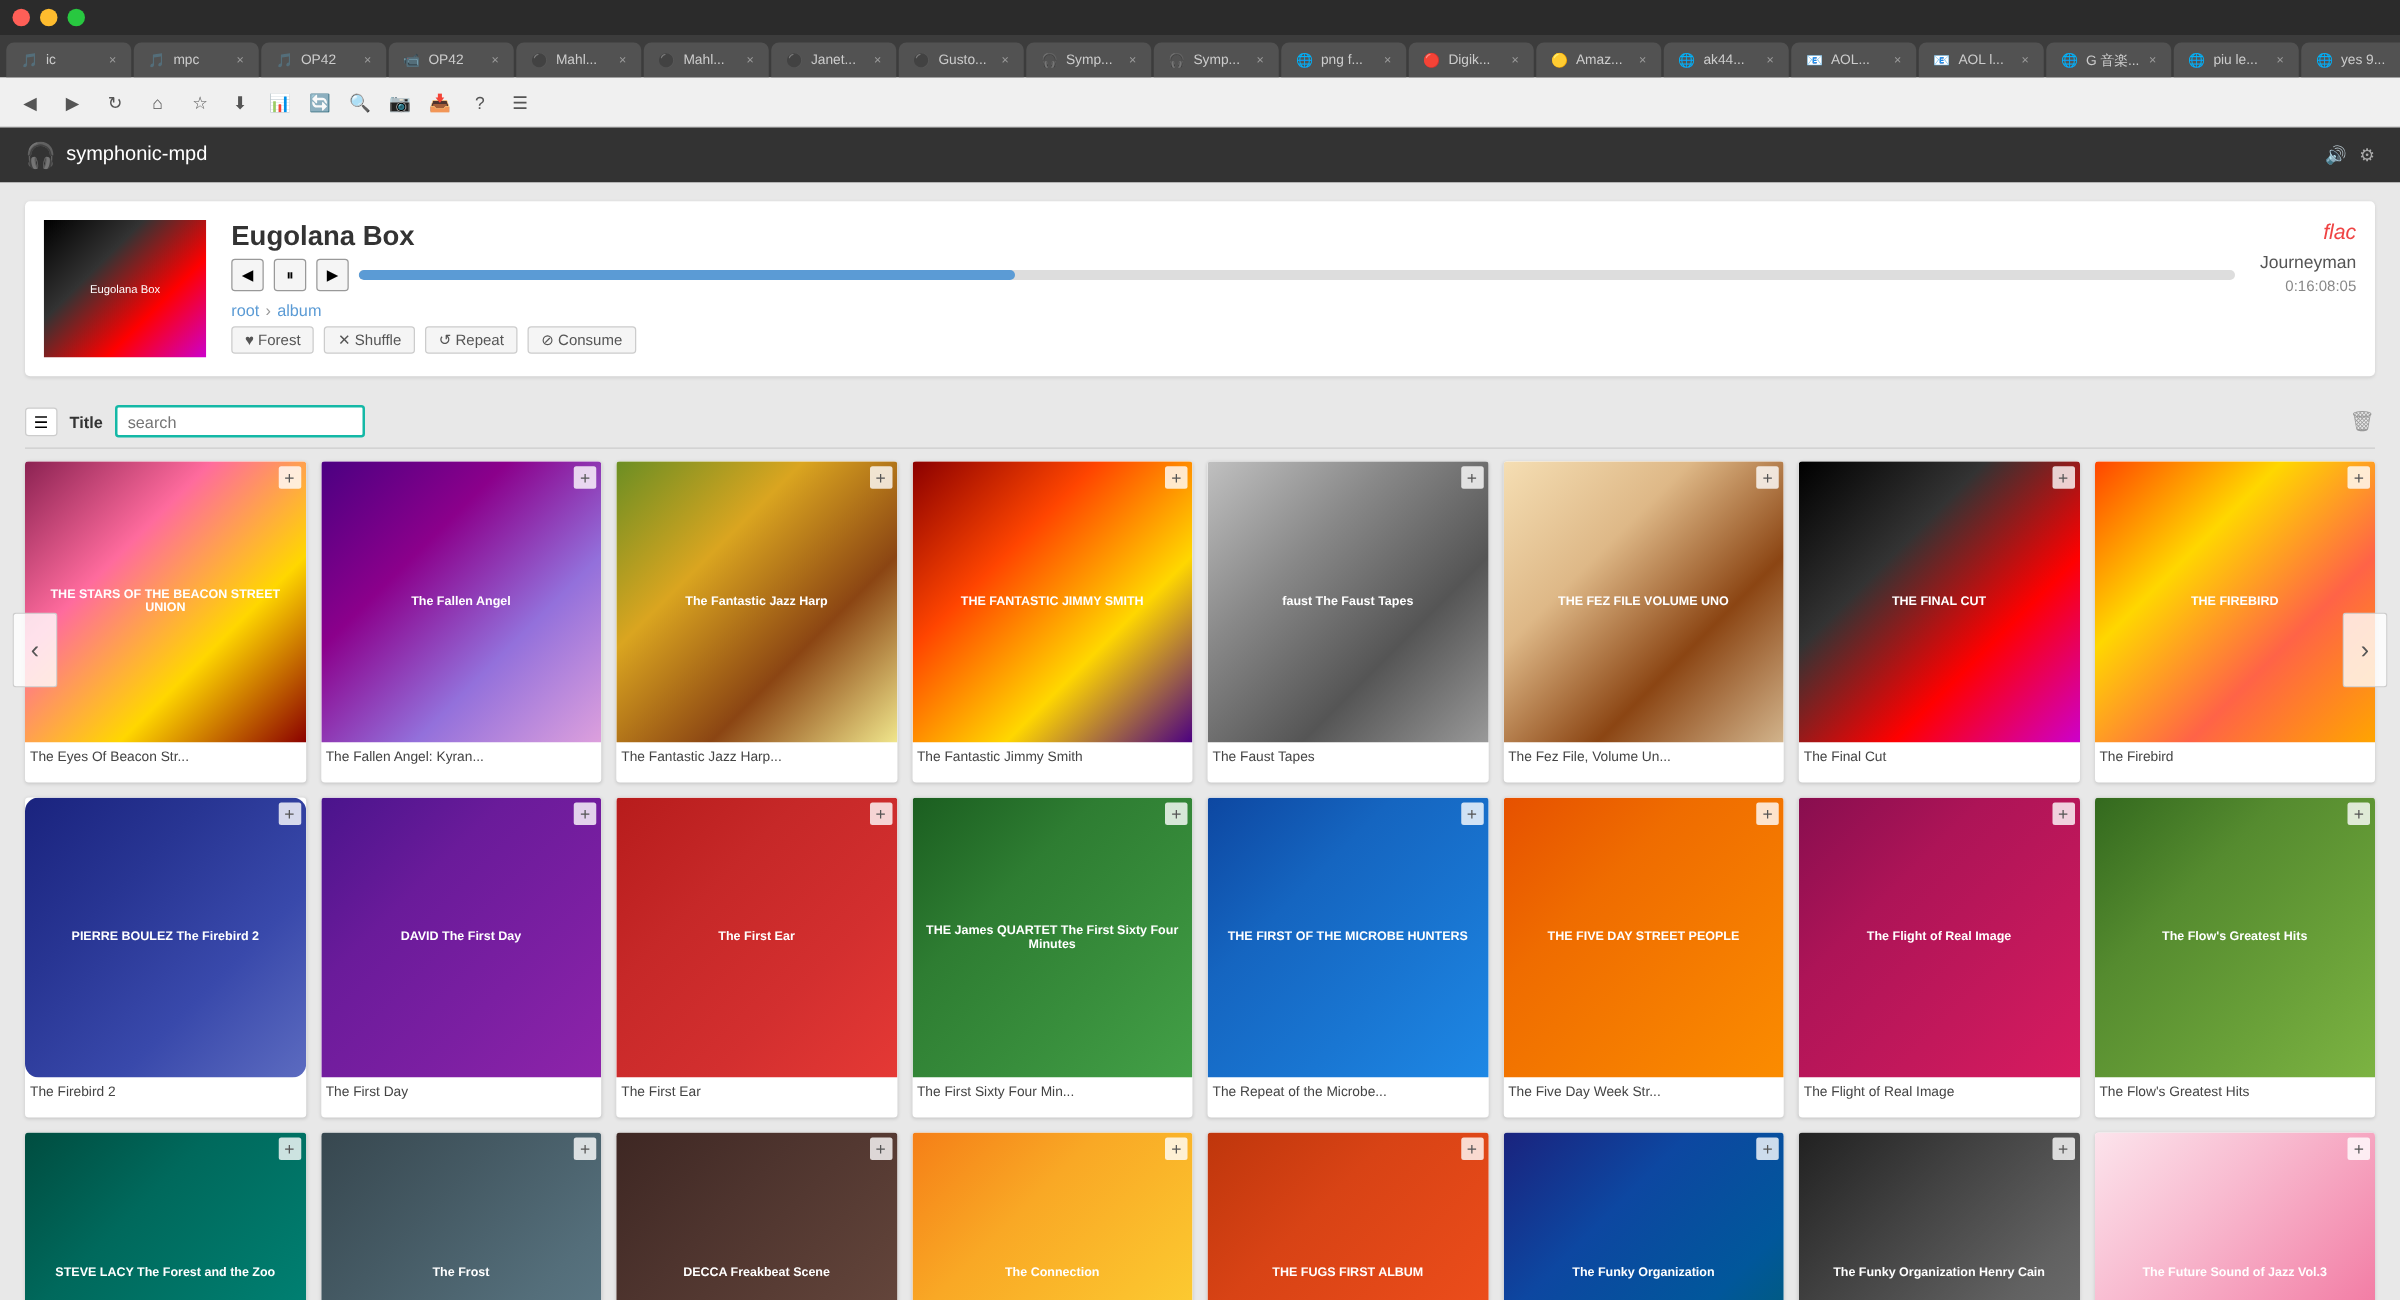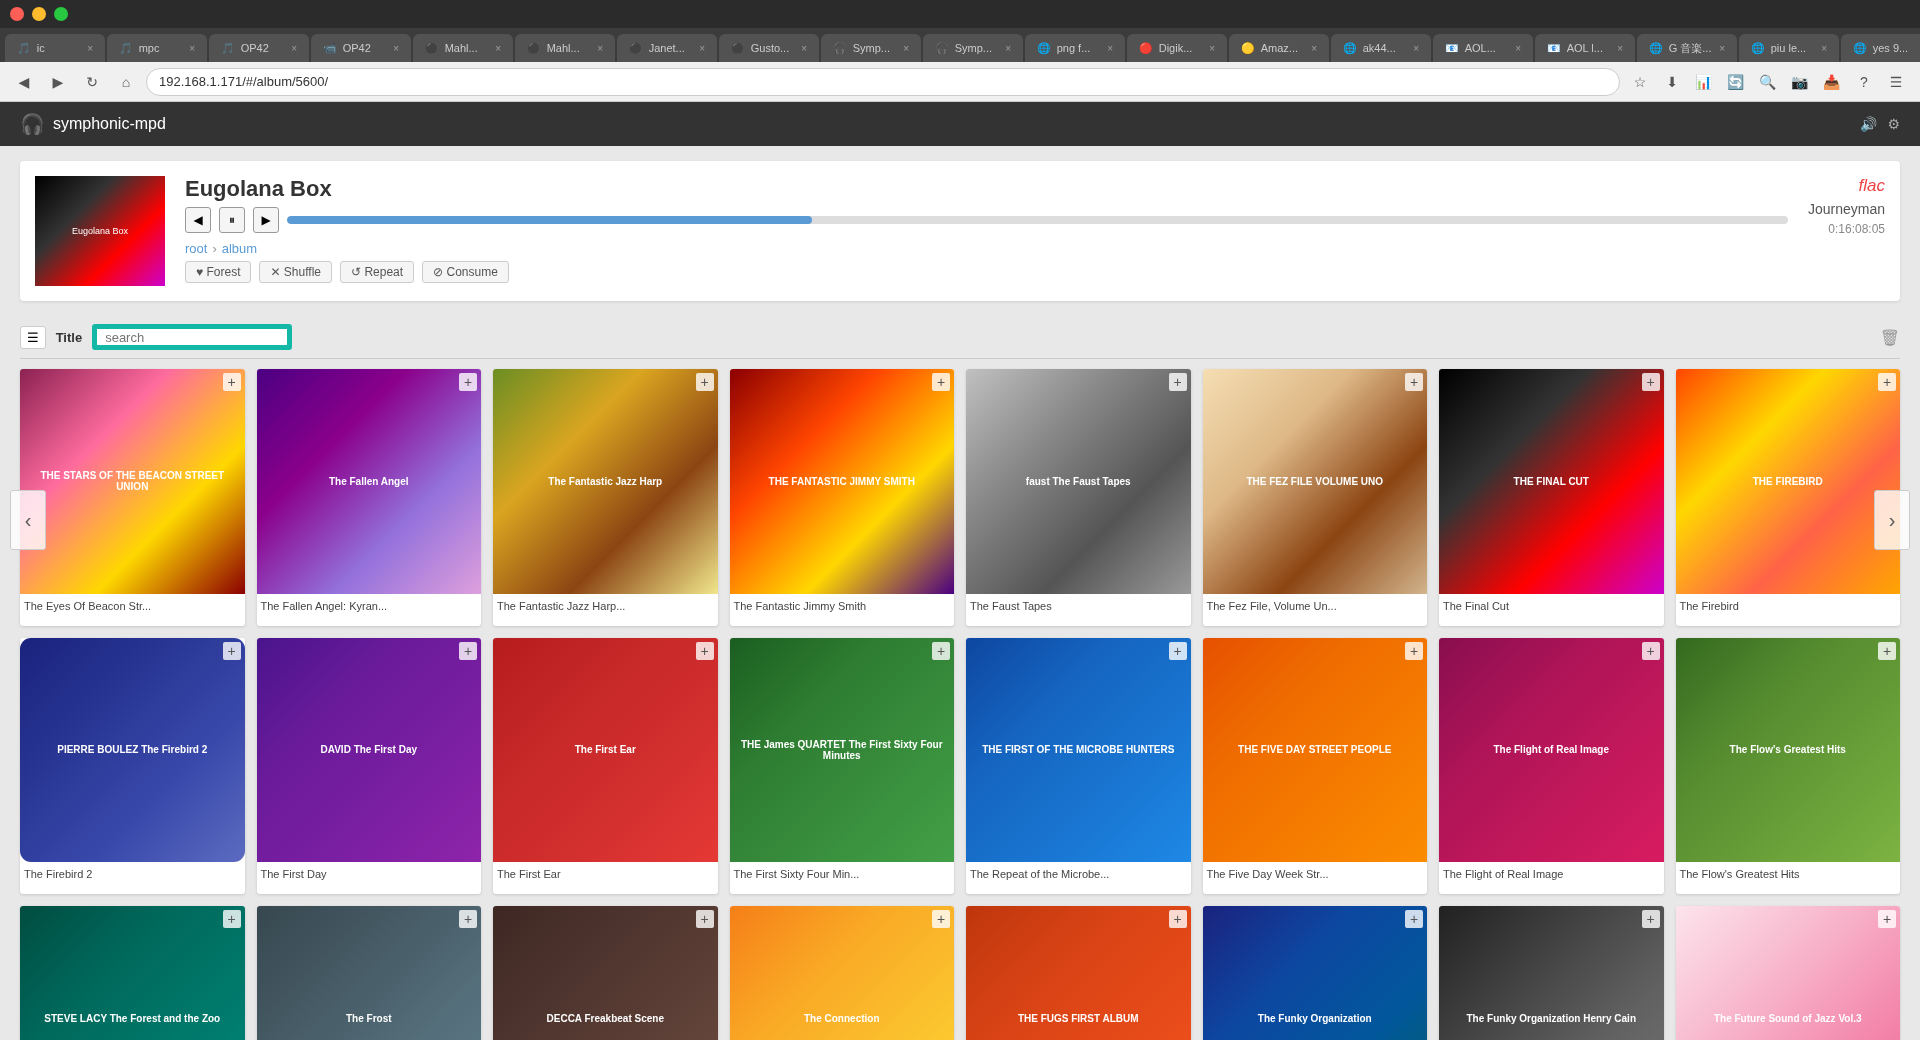--- a/index.html
+++ b/index.html
@@ -208,21 +208,21 @@
       border-radius: 3px;
       font-size: 13px;
     }
     .col-header {
       font-size: 13px;
       font-weight: bold;
       color: #333;
     }
     .search-input {
       height: 26px;
-      border: 5px solid #14b8a6;
+      border: 2px solid #14b8a6;
       border-radius: 3px;
       padding: 0 8px;
       font-size: 13px;
       width: 200px;
     }
     .delete-btn {
       margin-left: auto;
       background: transparent;
       border: none;
       cursor: pointer;
@@ -435,21 +435,20 @@
 
   </div>
 
 </div>
 
 <div class="browser-nav">
   <button class="nav-btn">◀</button>
   <button class="nav-btn">▶</button>
   <button class="nav-btn">↻</button>
   <button class="nav-btn">⌂</button>
-  <input class="address-bar" type="text" value="192.168.1.171/#/album/5600/" style="">
   <div class="nav-actions">
     <button class="nav-action-btn">☆</button>
     <button class="nav-action-btn">⬇</button>
     <button class="nav-action-btn">📊</button>
     <button class="nav-action-btn">🔄</button>
     <button class="nav-action-btn">🔍</button>
     <button class="nav-action-btn">📷</button>
     <button class="nav-action-btn">📥</button>
     <button class="nav-action-btn">?</button>
     <button class="nav-action-btn">☰</button>

